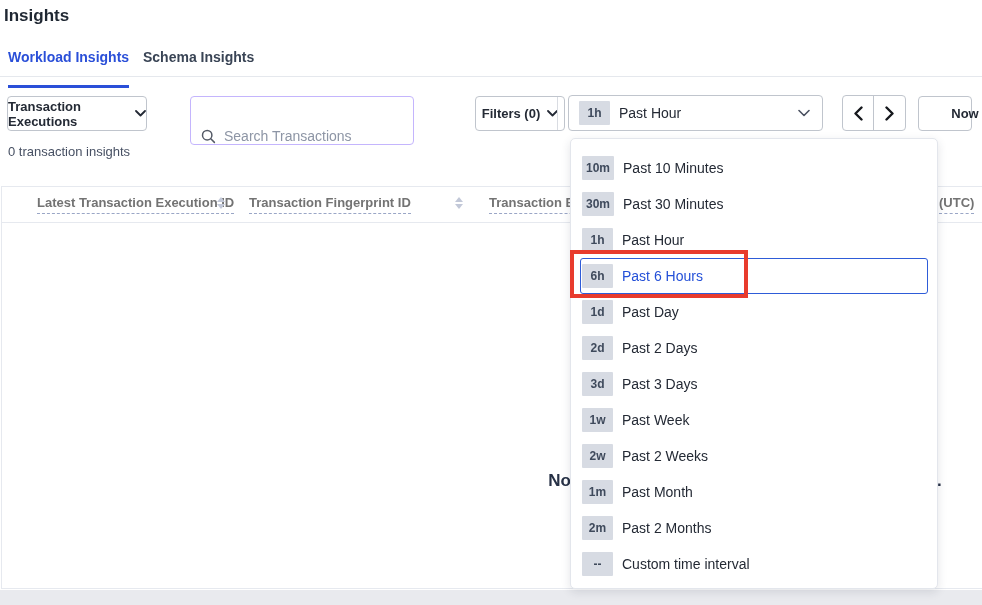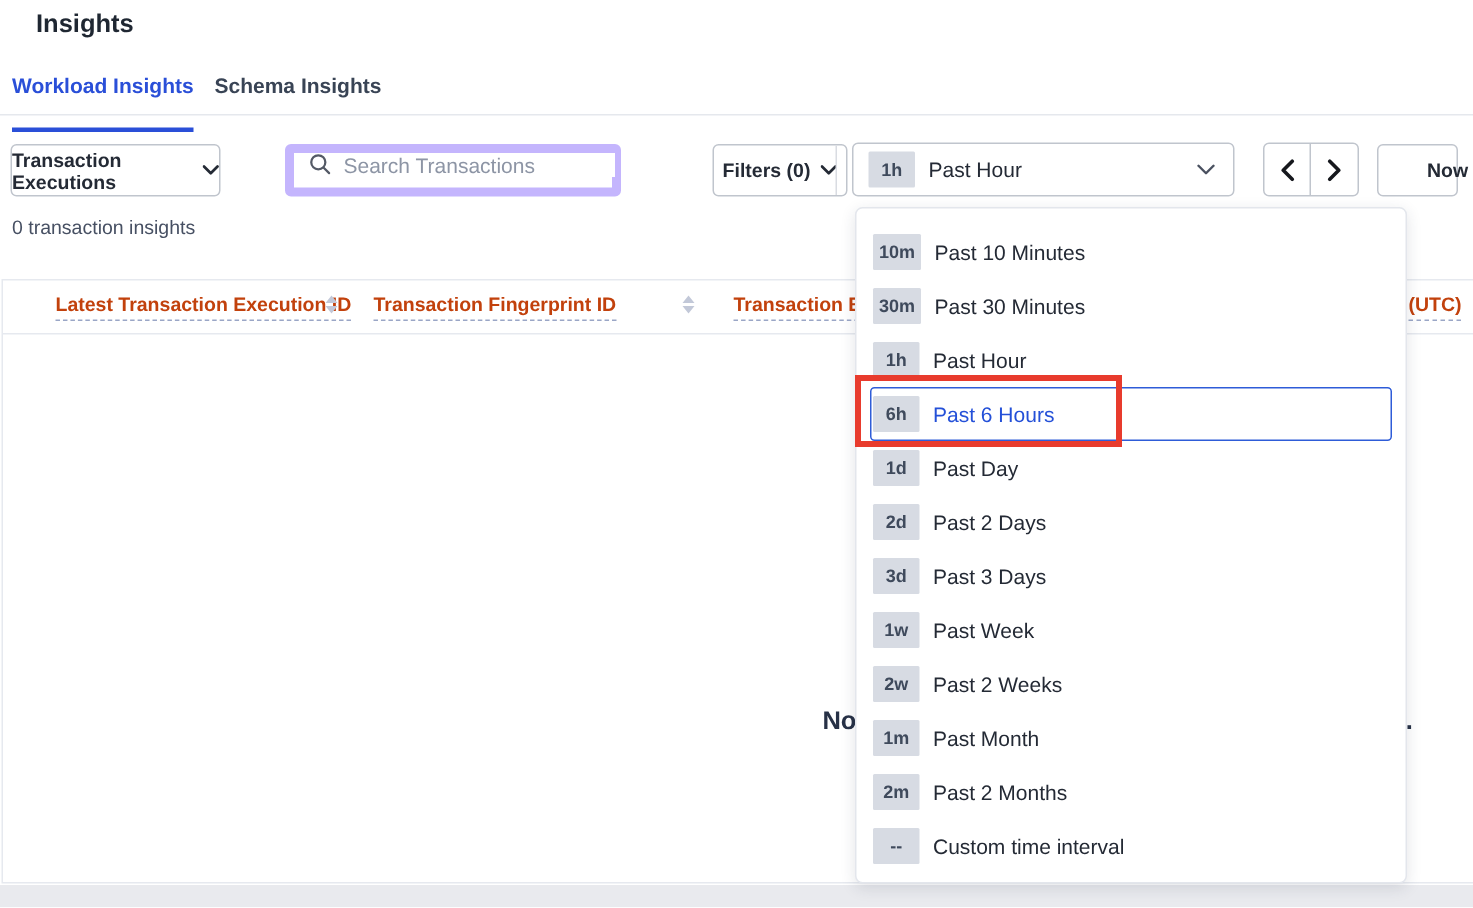--- a/index.html
+++ b/index.html
@@ -1,57 +1,57 @@
 <!DOCTYPE html>
 <html><head>
 <meta charset="utf-8">
 <style>
   * { margin:0; padding:0; box-sizing:border-box; }
   html,body { width:982px; height:605px; }
   body { font-family:"Liberation Sans","DejaVu Sans",sans-serif; background:#fff; }
   #app { position:relative; width:982px; height:605px; overflow:hidden; background:#fff; }
 
-  .page-title { position:absolute; left:24px; top:6px; font-size:17px; font-weight:700; color:#1f2732;text-align:right; }
+  .page-title { position:absolute; left:4px; top:6px; font-size:17px; font-weight:700; color:#1f2732;text-align:right; }
 
   
   .tabs-divider { position:absolute; left:0; top:76px; width:982px; height:1px; background:#e5e8ed; }
   .tab { position:absolute; top:49px; font-size:14px; font-weight:600; color:#394455; cursor:pointer; padding-bottom:20px; }
   .tab.active { color:#2a4fd8; font-weight:700; border-bottom:3px solid #2a4fd8; }
   .tab-workload { left:8px; }
   .tab-schema { left:143px; }
 
   
   .btn { position:absolute; top:96px; height:35px; background:#fff; border:1px solid #c0c5cd; border-radius:4px;
          display:flex; align-items:center; justify-content:center; gap:7px;
          font-size:13px; font-weight:700; color:#242a35; cursor:pointer; }
   .btn-type { left:7px; width:140px; }
   .btn-filters { left:475px; width:90px; }
-  .search-wrap { position:absolute; left:190px; top:96px; width:224px; height:35px; border:6px solid #c4b5fd; border-radius:4px;
-                 background:#fff; display:flex; align-items:flex-start; padding:0 10px; gap:8px; }
+  .search-wrap { position:absolute; left:190px; top:96px; width:224px; height:49px; border:1px solid #c4b5fd; border-radius:4px;
+                 background:#fff; display:flex; align-items:flex-end; padding:0 10px; gap:8px; }
   .search-wrap input { border:none; outline:none; flex:1; font-size:14px; color:#242a35; font-family:inherit; }
   .search-wrap input::placeholder { color:#8d95a5; }
   .toolbar-divider { position:absolute; left:557px; top:97px; width:1px; height:33px; background:#d9dce2; }
 
   .time-picker { position:absolute; left:568px; top:95px; width:255px; height:36px; border:1px solid #c0c5cd; border-radius:4px;
                  background:#fff; display:flex; align-items:center; padding:0 12px 0 10px; cursor:pointer; }
   .time-picker .tlabel { font-size:14px; color:#242a35; margin-left:9px; flex:1; }
   .badge { min-width:31px; height:24px; background:#d7dbe3; border-radius:1px; display:inline-flex; align-items:center;
            justify-content:center; font-size:12px; font-weight:700; color:#3f4a5c; padding:0 4px; }
   .arrow-group { position:absolute; left:842px; top:95px; height:36px; display:flex; border:1px solid #c0c5cd; border-radius:4px; background:#fff; }
   .arrow-btn { width:31px; height:34px; display:flex; align-items:center; justify-content:center; cursor:pointer; }
   .arrow-btn:first-child { border-right:1px solid #c0c5cd; }
   .btn-now { left:918px; width:54px;padding-left:40px; }
 
   .insights-count { position:absolute; left:8px; top:144px; font-size:13px; color:#475063; }
 
   
   .table-box { position:absolute; left:1px; top:186px; width:1300px; height:403px;
                border:1px solid #e6e9ef; background:#fff; }
   .thead { position:absolute; left:0; top:0; width:100%; height:36px; border-bottom:1px solid #e6e9ef; }
-  .th { position:absolute; top:8px; font-size:13px; font-weight:700; color:#c2410c; white-space:nowrap;
+  .th { position:absolute; top:8px; font-size:13px; font-weight:700; color:#737373; white-space:nowrap;
         border-bottom:1px dashed #9aa6c6; padding-bottom:3px; cursor:pointer; }
   .sort { position:absolute; top:10px; display:flex; flex-direction:column; gap:2px; cursor:pointer; }
   .tri-up { width:0; height:0; border-left:4px solid transparent; border-right:4px solid transparent; border-bottom:5px solid #c2c8d8; }
   .tri-down { width:0; height:0; border-left:4px solid transparent; border-right:4px solid transparent; border-top:5px solid #c2c8d8; }
 
   .empty-msg { position:absolute; left:745px; top:471px; transform:translateX(-50%); white-space:nowrap;
                font-size:17px; font-weight:700; color:#273146; z-index:2; letter-spacing:-0.2px; }
 
   .footer-strip { position:absolute; left:0; top:590px; width:982px; height:15px; background:#e9eaee; }
 

